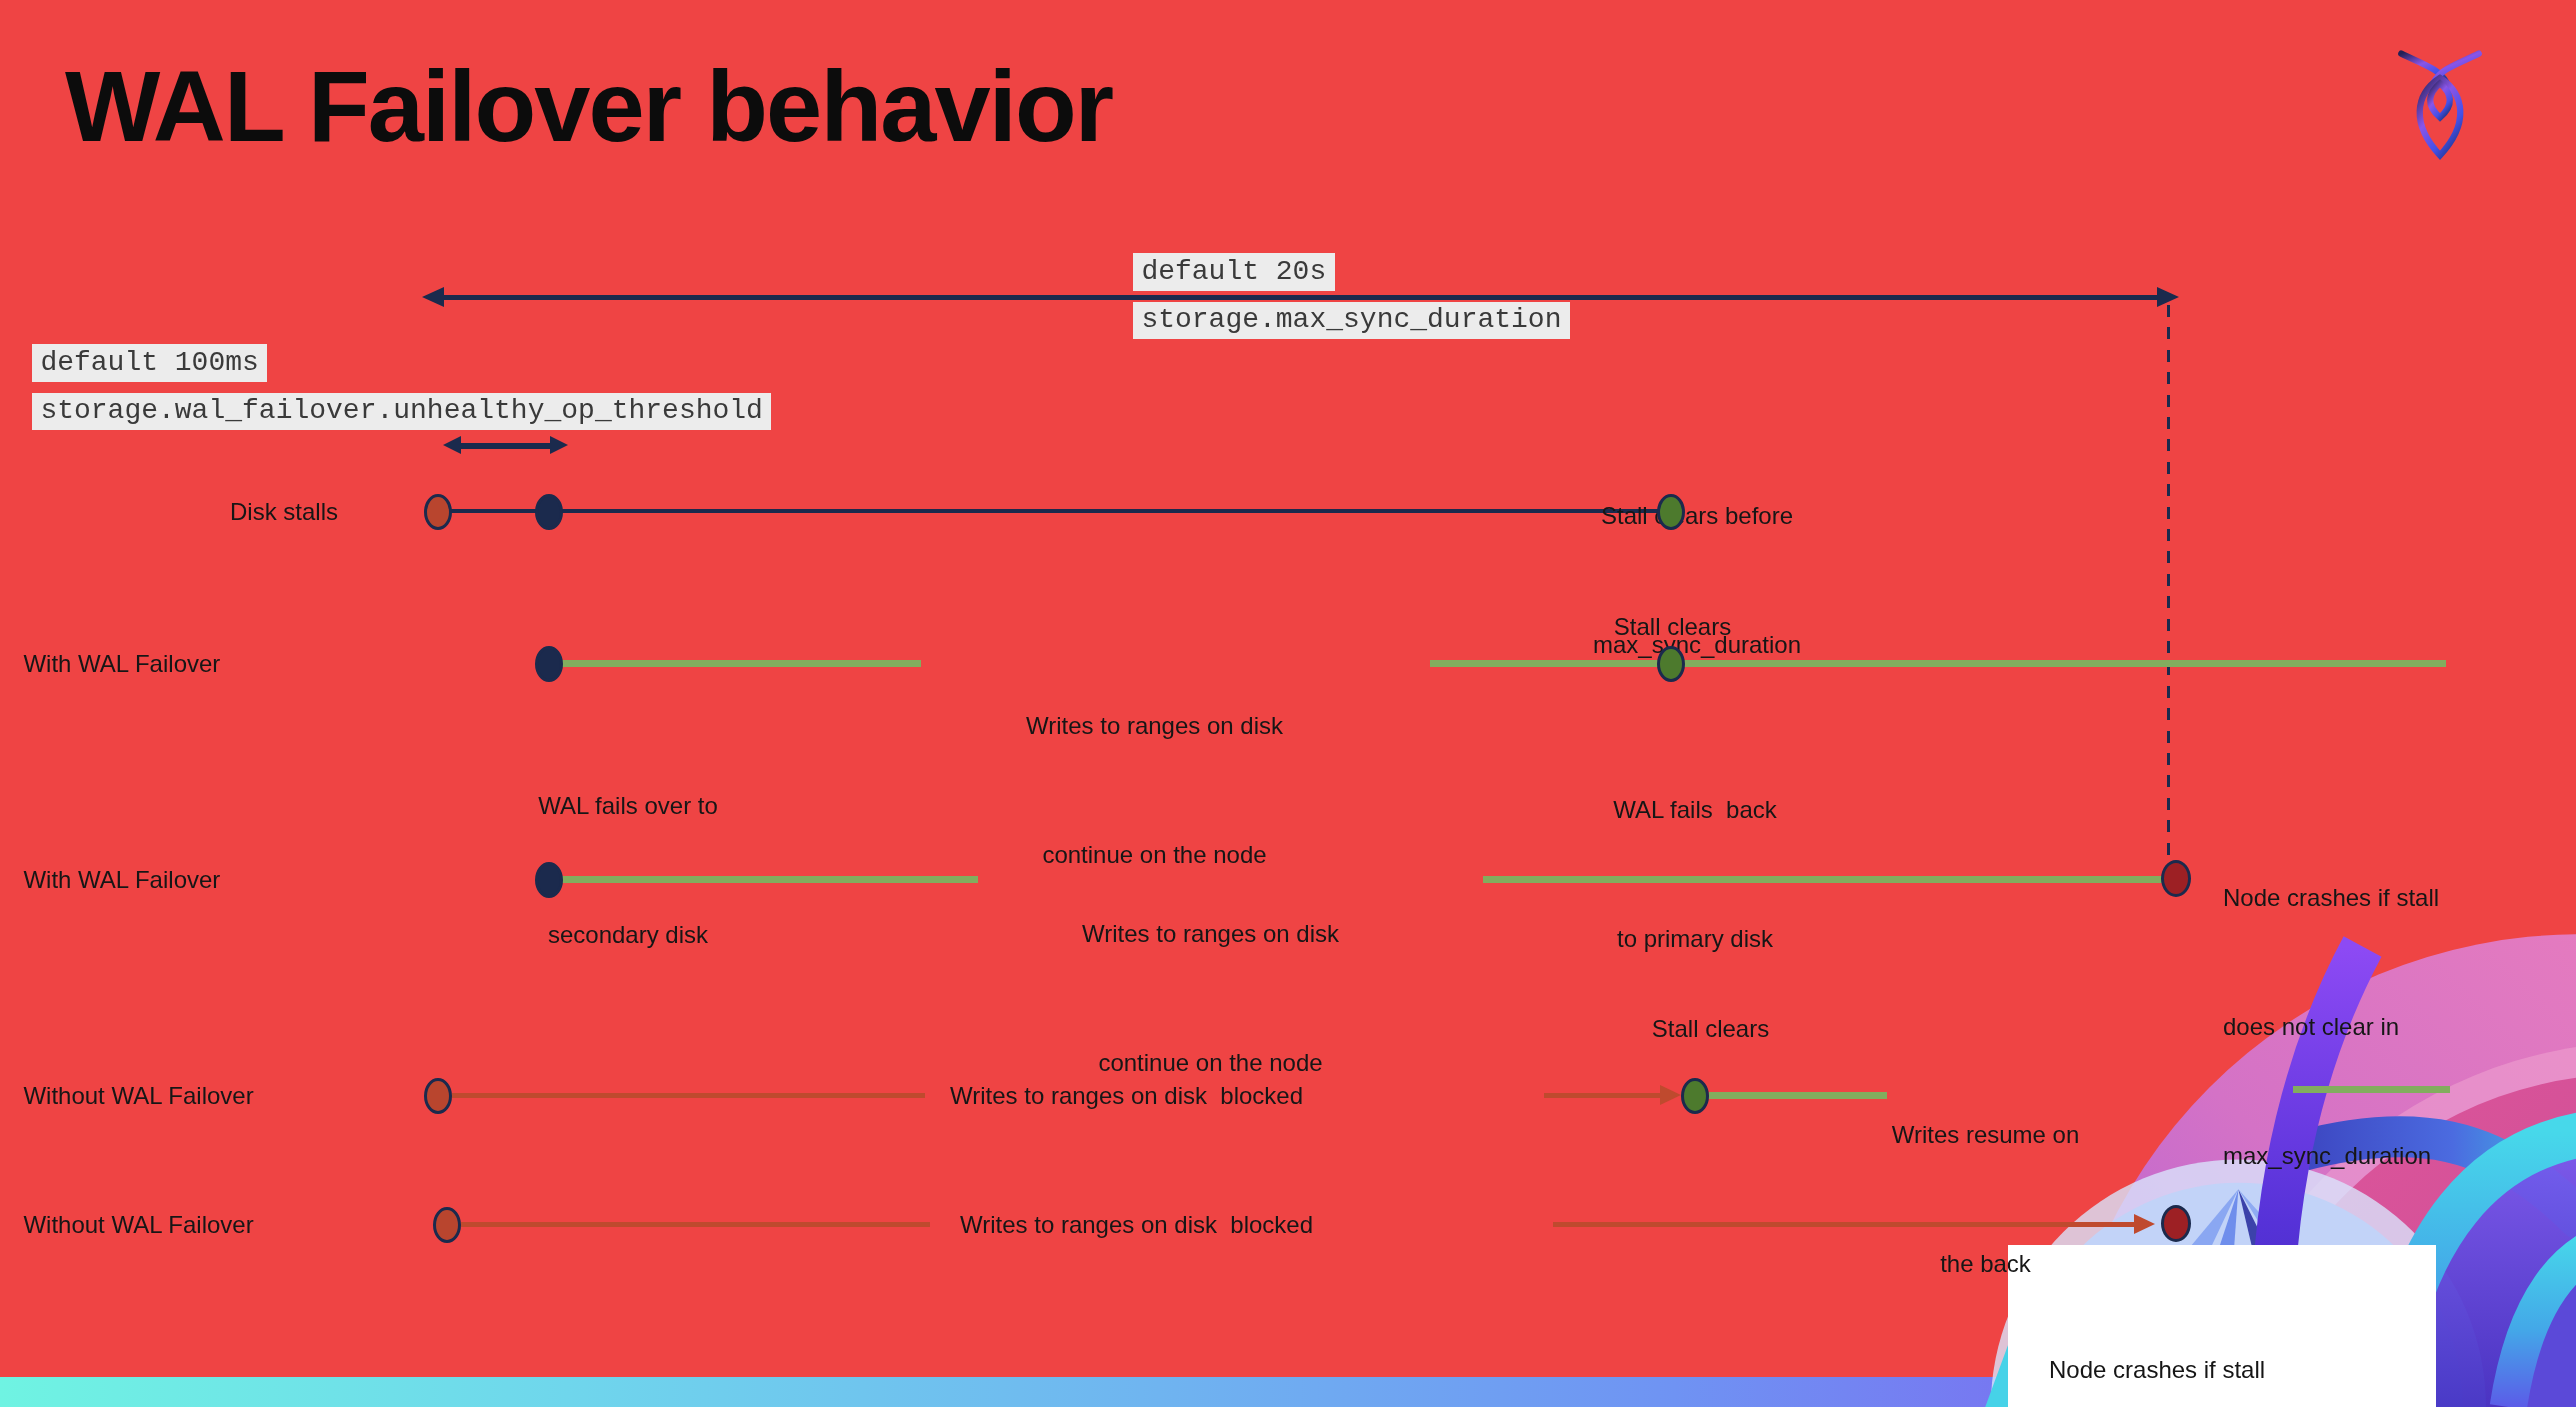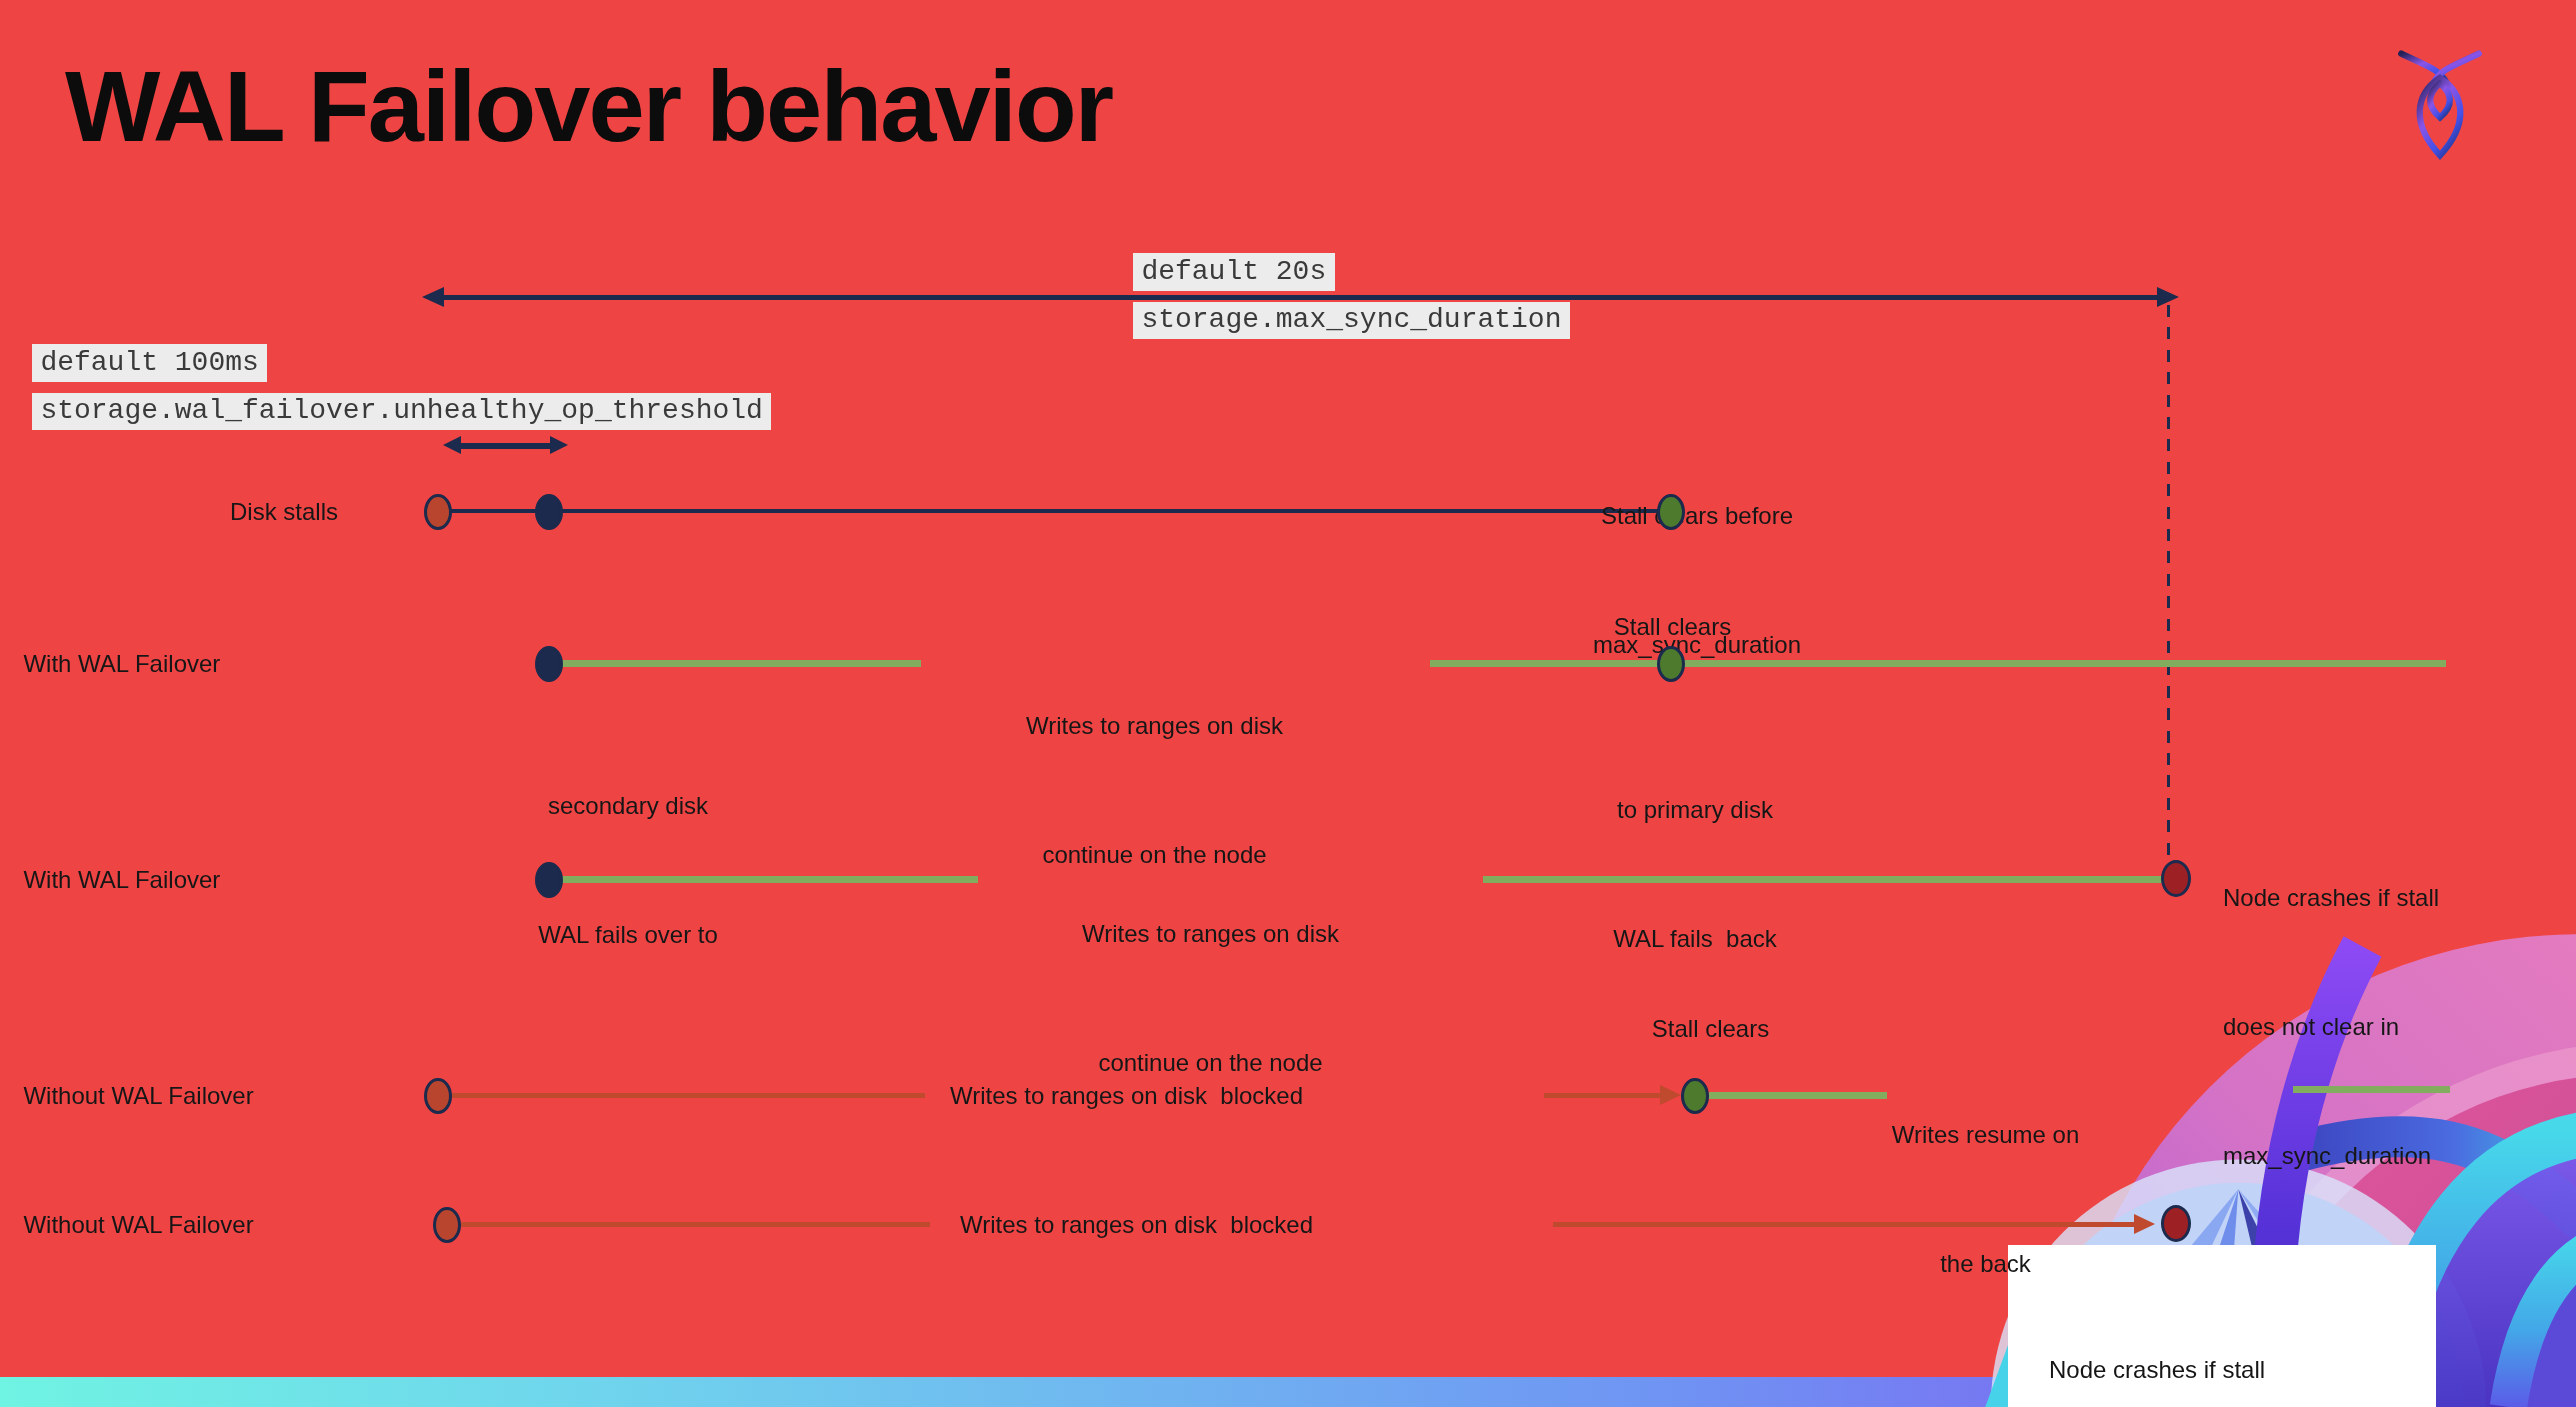--- a/index.html
+++ b/index.html
@@ -92,26 +92,26 @@
   <div class="dot dot-navy" style="left:535px;top:646px;"></div>
   <div class="gline" style="left:561px;top:660px;width:360px;height:6.5px;"></div>
   <div class="t ctr" style="left:944px;top:618px;width:421px;">
     <div>Writes to ranges on disk</div>
     <div>continue on the node</div>
   </div>
   <div class="t ctr" style="left:1579px;top:605px;width:187px;">Stall clears</div>
   <div class="gline" style="left:1430px;top:660px;width:1016px;height:6.5px;"></div>
   <div class="dot dot-green" style="left:1657px;top:646px;"></div>
   <div class="t ctr" style="left:441px;top:698px;width:374px;">
+    <div>WAL fails over to</div>
     <div>secondary disk</div>
-    <div>WAL fails over to</div>
   </div>
   <div class="t ctr" style="left:1508px;top:702px;width:374px;">
+    <div>WAL fails  back</div>
     <div>to primary disk</div>
-    <div>WAL fails  back</div>
   </div>
 
   <div class="t" style="left:23.4px;top:858px;">With WAL Failover</div>
   <div class="dot dot-navy" style="left:535px;top:862px;"></div>
   <div class="gline" style="left:561px;top:876px;width:417px;height:6.5px;"></div>
   <div class="t ctr" style="left:1000px;top:826px;width:421px;">
     <div>Writes to ranges on disk</div>
     <div>continue on the node</div>
   </div>
   <div class="gline" style="left:1483px;top:876px;width:690px;height:6.5px;"></div>

